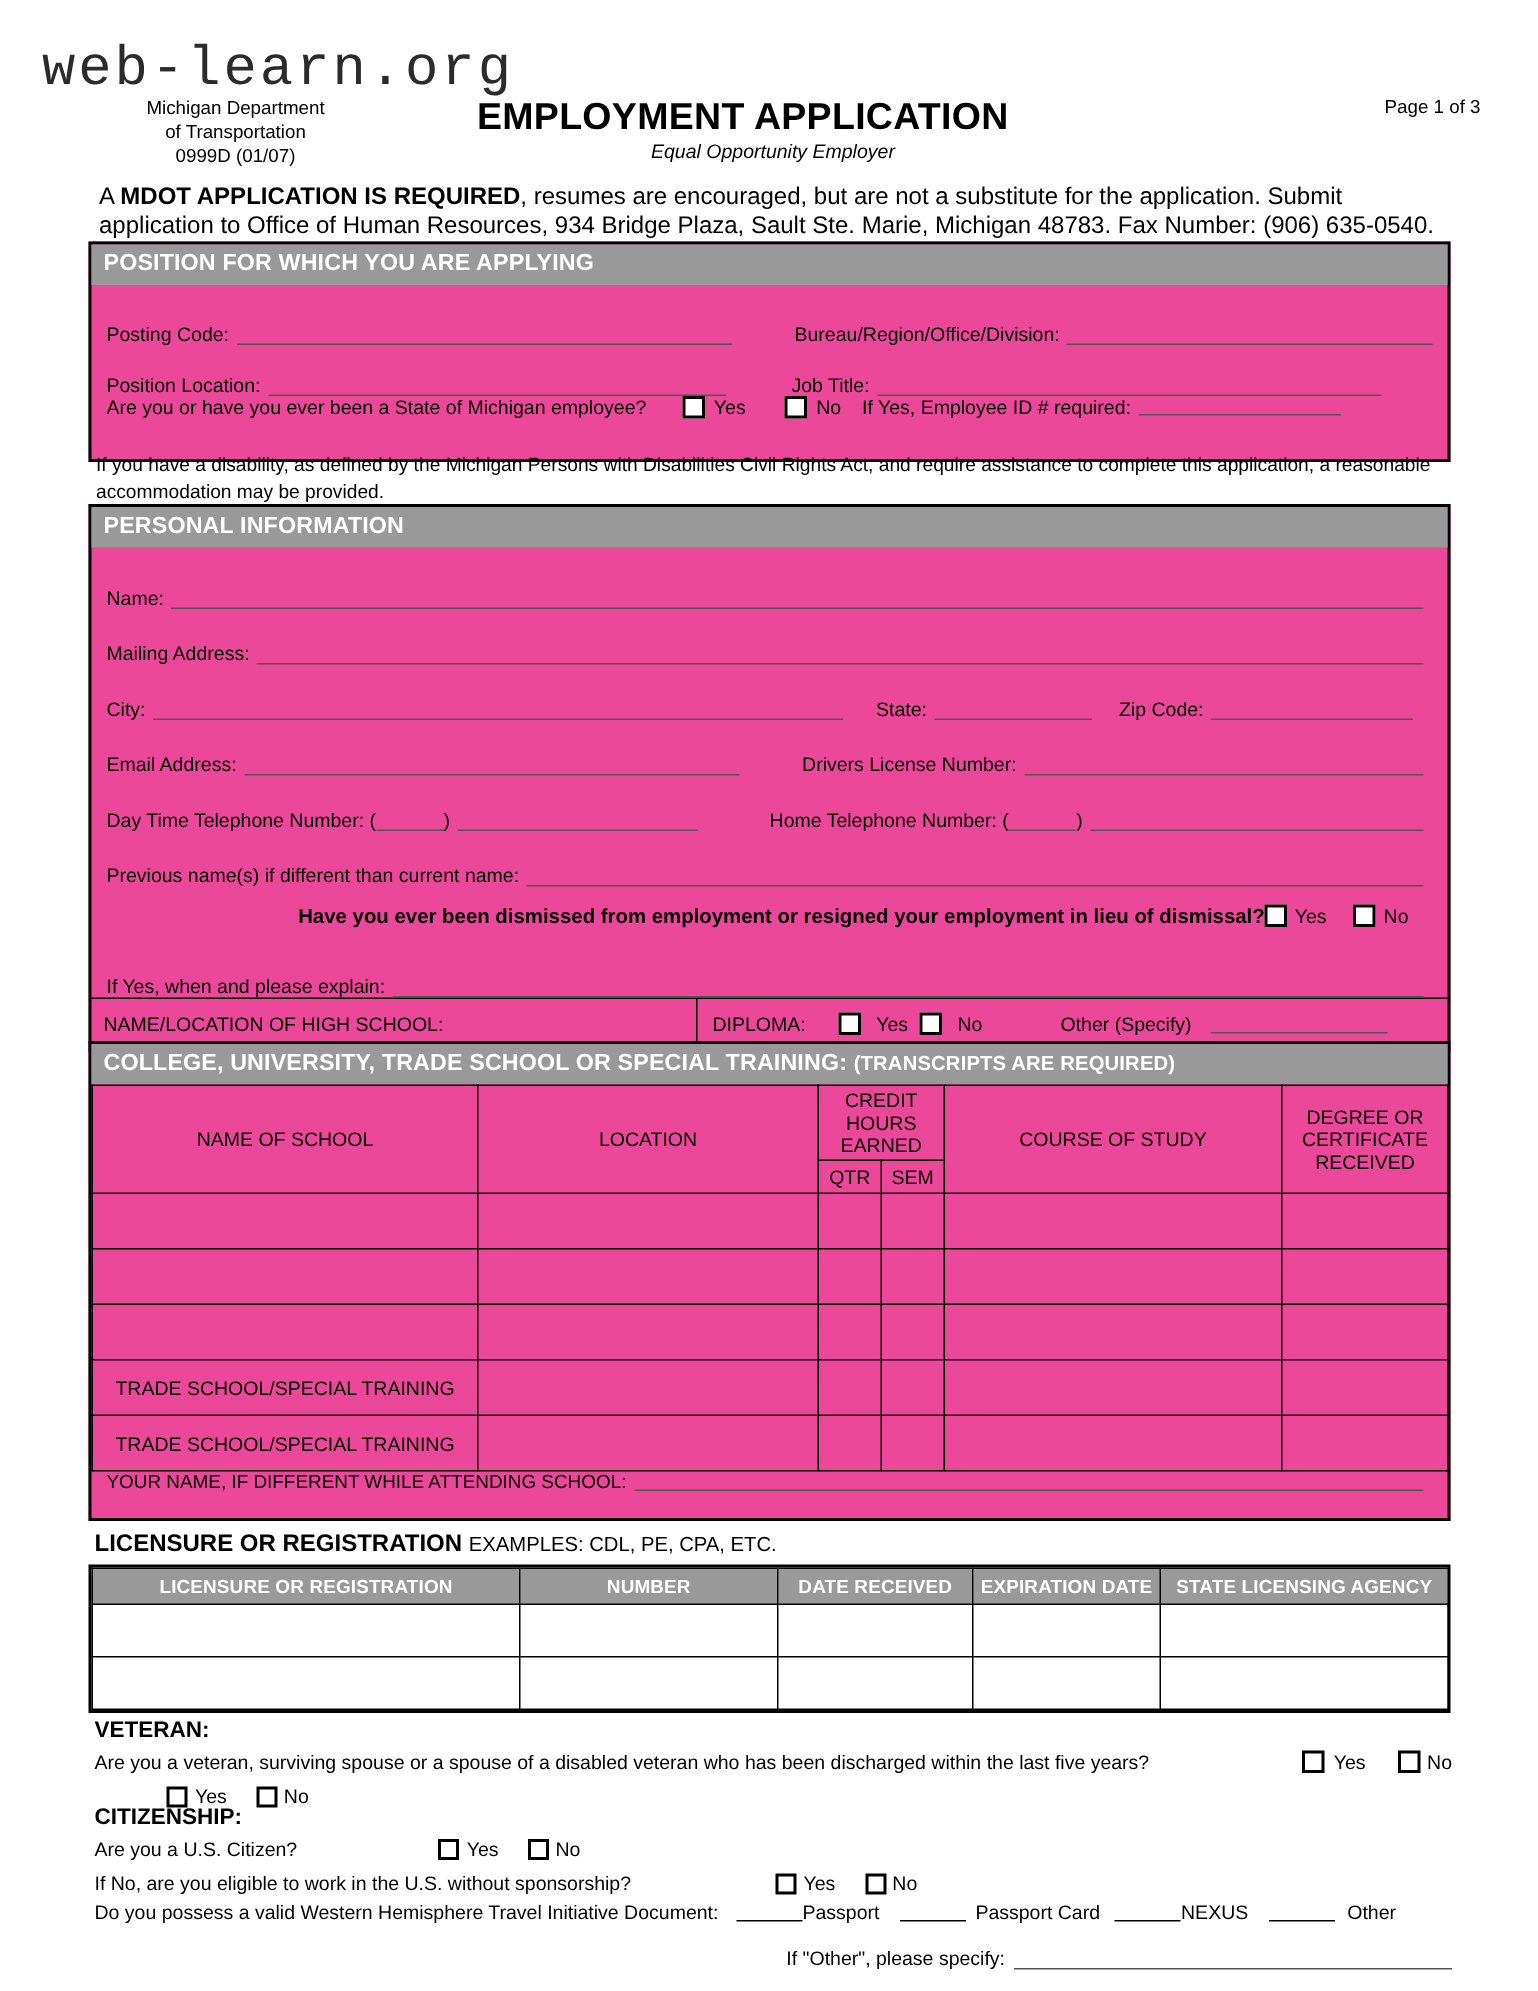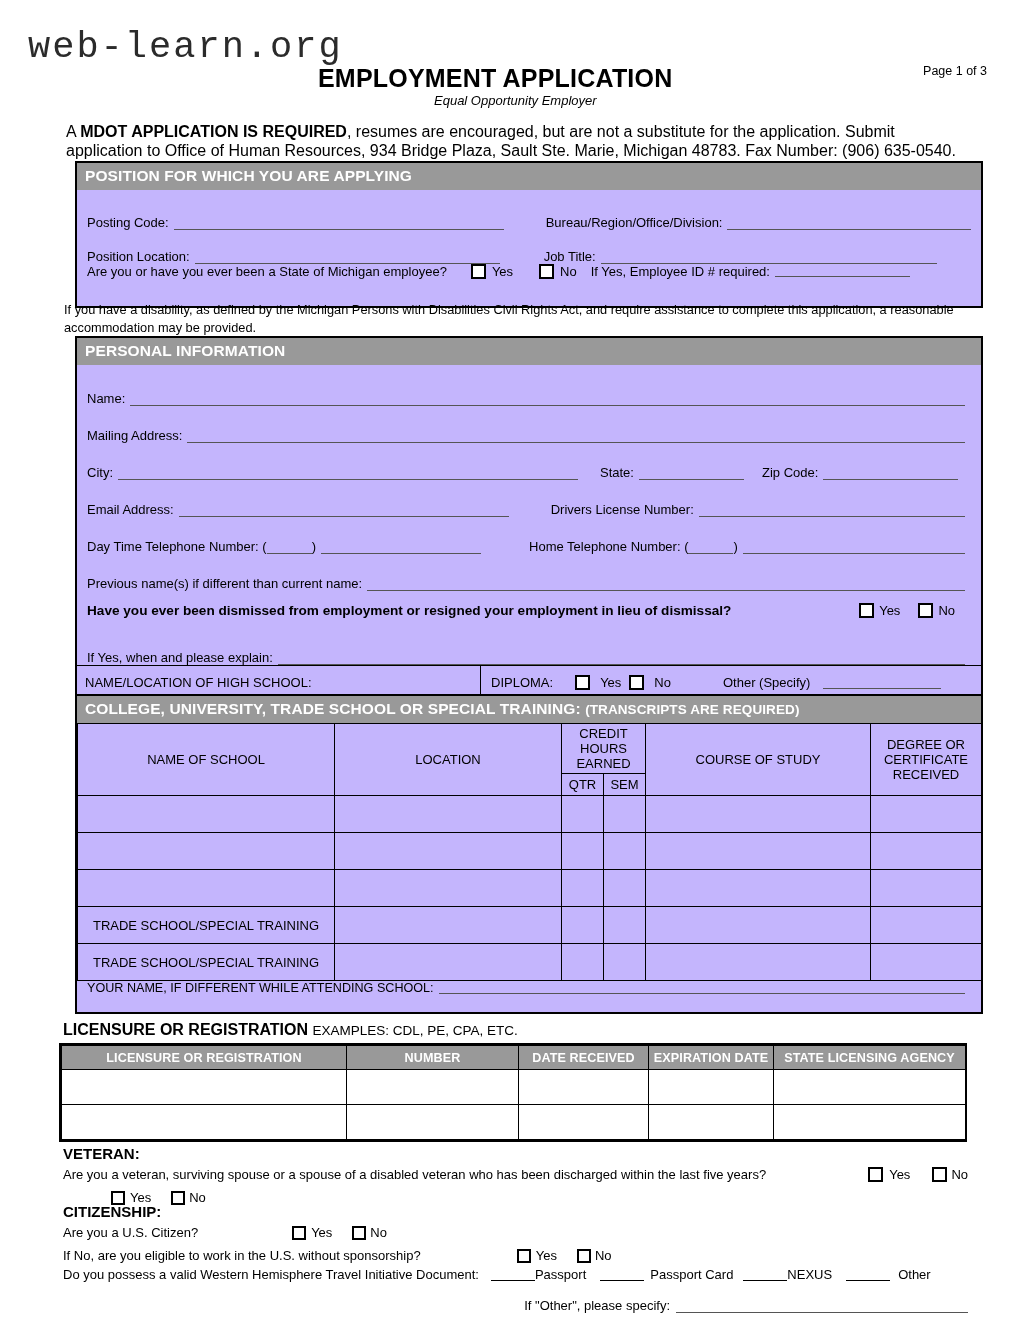--- a/index.html
+++ b/index.html
@@ -49,21 +49,21 @@
   }
 
   
   .intro {
     position: absolute; left: 66px; top: 122px; width: 900px;
     font-size: 16px; line-height: 19px;
   }
   .intro b { font-weight: bold; }
 
   
-  .box { border: 2px solid #000; background: #c4b5fd; margin-left: 16px; }
+  .box { border: 2px solid #000; background: #ec4899; }
   .bar {
     background: #999999;
     color: #ffffff;
     font-weight: bold;
     font-size: 15.5px;
     padding: 4px 8px 5px 8px;
     letter-spacing: .1px;
   }
   .bar .small { font-size: 13.5px; }
 
@@ -88,21 +88,21 @@
   #position-section .fieldrow { height: 34px; }
 
   
   .disability {
     position: absolute; left: 64px; top: 301px; width: 900px;
     font-size: 12.8px; line-height: 18px;
   }
 
   
   #personal-section { position: absolute; left: 59px; top: 336px; width: 908px; }
-  #personal-section .inner { padding: 4px 0 0 0; }
+  #personal-section .inner { padding: 4px 0 0 0; text-align: right; }
   #personal-section .fieldrow { height: 37px; }
 
   .dismiss-row {
     display: flex; align-items: center; font-size: 13.6px; font-weight: bold;
     padding: 0 10px; height: 38px;
   }
   .dismiss-row .q { flex: 1 1 auto; }
   .ynbox { display: flex; align-items: center; gap: 5px; font-weight: normal; font-size: 13px; }
 
   
@@ -150,20 +150,25 @@
   .other-line .line2 { border-bottom: 1px solid #555; width: 292px; height: 13px; margin-left: 6px; }
 </style>
 </head>
 <body>
 
 <div class="page">
 
   <div class="watermark">web-learn.org</div>
 
   <div class="header">
+    <div class="agency">
+      <div>Michigan Department</div>
+      <div>of Transportation</div>
+      <div>0999D  (01/07)</div>
+    </div>
     <div class="doc-title">EMPLOYMENT APPLICATION</div>
     <div class="doc-sub">Equal Opportunity Employer</div>
     <div class="page-num">Page 1 of 3</div>
   </div>
 
   <div class="intro"><span>A </span><b>MDOT APPLICATION IS REQUIRED</b><span>, resumes are encouraged, but are not a substitute for the application.  Submit application to Office of Human Resources, 934 Bridge Plaza, Sault Ste. Marie, Michigan 48783.  Fax Number:  (906) 635-0540.</span></div>
 
   <div class="box" id="position-section">
     <div class="bar">POSITION FOR WHICH YOU ARE APPLYING</div>
     <div class="body">

